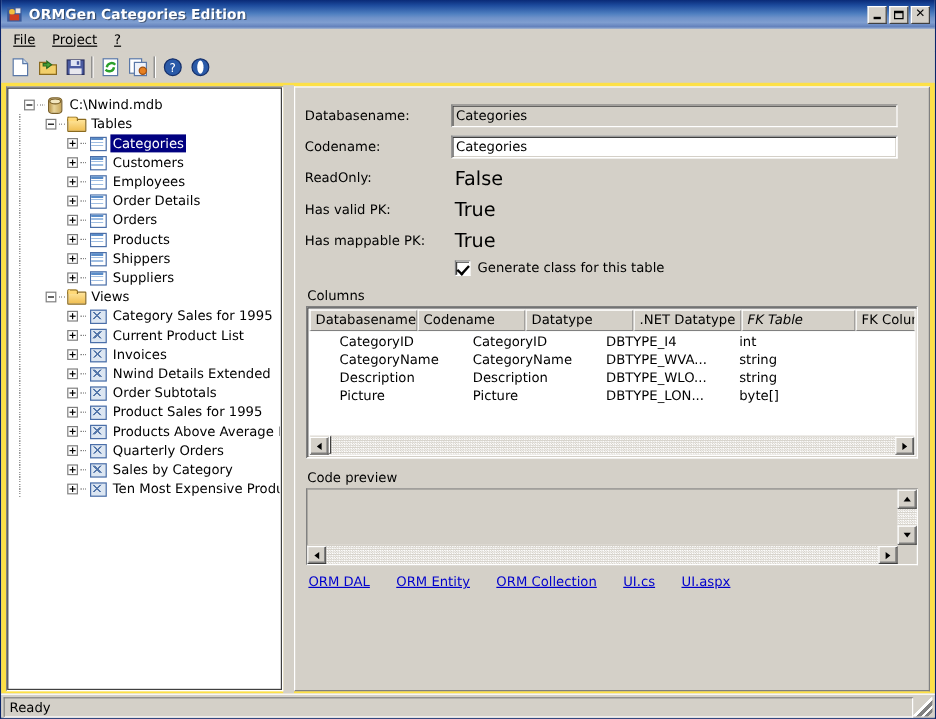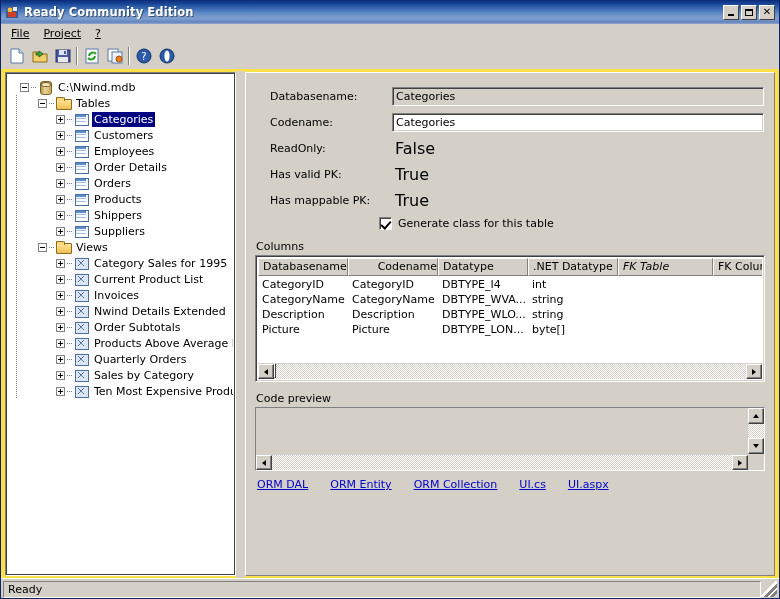--- a/index.html
+++ b/index.html
@@ -224,21 +224,21 @@
     flex: 1 1 auto;
     background: #d4d0c8;
     border: 1px solid;
     border-color: #ffffff #808080 #808080 #ffffff;
     margin: 1px 2px 2px 0;
     position: relative;
     padding: 14px 8px 6px 8px;
     overflow: hidden;
   }
 
-  .frow { display: flex; align-items: center; margin-bottom: 7px; margin-left: 16px; }
+  .frow { display: flex; align-items: center; margin-bottom: 7px; }
   .flabel { width: 122px; flex: 0 0 122px; font-size: 11px; color: #000; }
   .fval { font-size: 16px; color: #000; padding-left: 3px; }
 
   .tbox {
     height: 19px;
     background: #ffffff;
     border: 1px solid;
     border-color: #808080 #ffffff #ffffff #808080;
     box-shadow: inset 1px 1px 0 #404040, inset -1px -1px 0 #d4d0c8;
     font-size: 11px;
@@ -291,21 +291,21 @@
     border: 1px solid;
     border-color: #ffffff #808080 #808080 #ffffff;
     font-size: 11px; color: #000;
     line-height: 14px;
     padding: 1px 0 0 4px;
     white-space: nowrap; overflow: hidden;
     height: 18px;
   }
   .gbody { flex: 1 1 auto; background: #ffffff; overflow: hidden; padding-top: 1px; }
   .grow { display: flex; height: 15px; align-items: center; }
-  .gc { font-size: 11px; color: #000; padding-left: 4px; white-space: nowrap; overflow: hidden; }
+  .gc { font-size: 11px; color: #000; padding-left: 4px; white-space: nowrap; overflow: hidden; margin-left: 21px; }
 
   
   .hscroll {
     height: 16px; flex: 0 0 16px;
     background: #ffffff;
     display: flex; align-items: stretch;
     border-top: 1px solid #d4d0c8;
   }
   .sbtn {
     width: 16px; flex: 0 0 16px;
@@ -402,21 +402,21 @@
 
   <div id="titlebar">
     <span class="tb-icon">
       <svg width="16" height="16" viewBox="0 0 16 16">
         <rect x="2" y="2" width="12" height="12" fill="#3a5a9a"></rect>
         <circle cx="6" cy="6" r="2.4" fill="#f0c040"></circle>
         <rect x="4" y="8" width="8" height="5" fill="#d04020"></rect>
         <rect x="9" y="3" width="4" height="4" fill="#e8e8e8"></rect>
       </svg>
     </span>
-    <span class="tb-title">Ready Community Edition</span>
+    <span class="tb-title">ORMGen Categories Edition</span>
     <span class="tb-buttons">
       <span class="tb-btn">
           <i class="g-min"></i>
         </span>
       <span class="tb-btn">
           <i class="g-max"></i>
         </span>
       <span class="tb-btn">
           <i class="g-close">✕</i>
         </span>
@@ -659,20 +659,31 @@
           </div>
           <div class="tnode">
             <span class="indent" style="flex: 0 0 42px; width: 42px;">
               <i class="vline" style="left: 4px;"></i>
             </span>
             <span class="expander plus">
               <i class="box"></i>
             </span>
             <span class="dots"></span>
             <span class="ticon ic-view"></span>
+            <span class="tlabel">Product Sales for 1995</span>
+          </div>
+          <div class="tnode">
+            <span class="indent" style="flex: 0 0 42px; width: 42px;">
+              <i class="vline" style="left: 4px;"></i>
+            </span>
+            <span class="expander plus">
+              <i class="box"></i>
+            </span>
+            <span class="dots"></span>
+            <span class="ticon ic-view"></span>
             <span class="tlabel">Products Above Average Price</span>
           </div>
           <div class="tnode">
             <span class="indent" style="flex: 0 0 42px; width: 42px;">
               <i class="vline" style="left: 4px;"></i>
             </span>
             <span class="expander plus">
               <i class="box"></i>
             </span>
             <span class="dots"></span>
@@ -737,21 +748,21 @@
         <span class="checkbox checked"></span>
         <span class="cklabel">Generate class for this table</span>
       </div>
 
       <div class="grouplabel">Columns</div>
 
       <div class="gridwrap">
         <div class="inner">
           <div class="ghead">
               <span class="gh" style="flex: 0 0 90px; width: 90px;">Databasename</span>
-              <span class="gh" style="flex: 0 0 90px; width: 90px; text-align: right;">Codename</span>
+              <span class="gh" style="flex: 0 0 90px; width: 90px;">Codename</span>
               <span class="gh" style="flex: 0 0 90px; width: 90px;">Datatype</span>
               <span class="gh" style="flex: 0 0 90px; width: 90px;">.NET Datatype</span>
               <span class="gh" style="flex: 0 0 95px; width: 95px; font-style: italic;">FK Table</span>
               <span class="gh" style="flex: 0 0 90px; width: 90px;">FK Column</span>
             </div>
           <div class="gbody">
               <div class="grow">
                 <span class="gc" style="flex: 0 0 90px; width: 90px;">CategoryID</span>
                 <span class="gc" style="flex: 0 0 90px; width: 90px;">CategoryID</span>
                 <span class="gc" style="flex: 0 0 90px; width: 90px;">DBTYPE_I4</span>

